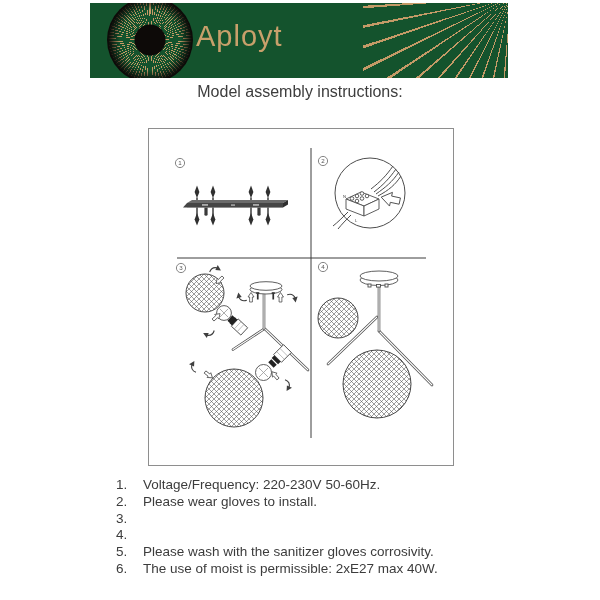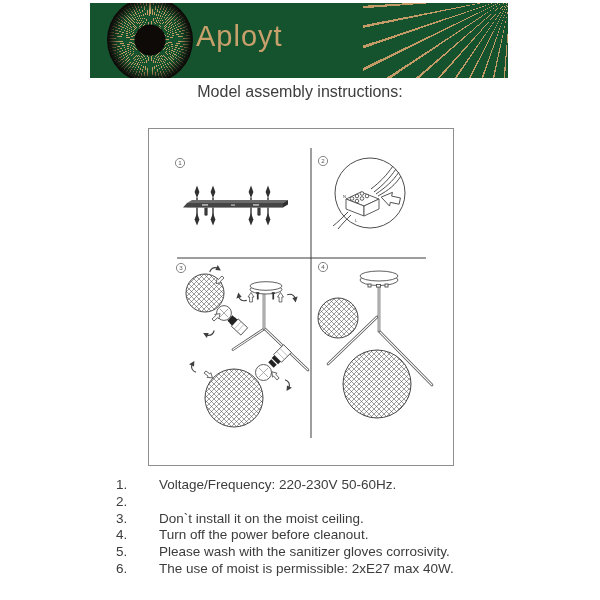--- a/index.html
+++ b/index.html
@@ -46,21 +46,21 @@
   .ha{fill:#ffffff;stroke:#4d4d4d;stroke-width:0.8;}
   .stepc{fill:none;stroke:#787878;stroke-width:0.9;}
   .stepn{fill:#555555;font-size:6.2px;text-anchor:middle;font-family:"Liberation Sans",sans-serif;}
   .wlabel{fill:#444444;font-size:4.2px;font-family:"Liberation Sans",sans-serif;}
   
   .instructions{
     position:absolute;left:116px;top:477px;color:#3c3c3c;font-size:13.5px;
   }
   .inst-row{display:flex;line-height:16.8px;}
   .inst-num{width:20px;flex:0 0 20px;}
-  .inst-text{padding-left:7px;margin-left:16px;}
+  .inst-text{padding-left:7px;}
 </style>
 </head>
 <body>
 
 <div class="banner">
   <div class="sunburst"></div>
   <div class="brand">Aployt</div>
   <div class="corner-rays"></div>
 </div>
 
@@ -257,28 +257,27 @@
 </svg>
 </div>
 
 <div class="instructions">
   <div class="inst-row">
     <span class="inst-num">1.</span>
     <span class="inst-text">Voltage/Frequency: 220-230V 50-60Hz.</span>
   </div>
   <div class="inst-row">
     <span class="inst-num">2.</span>
+    <span class="inst-text">Please wear gloves to install.</span>
   </div>
   <div class="inst-row">
     <span class="inst-num">3.</span>
-    <span class="inst-text">Don`t install it on the moist ceiling.</span>
   </div>
   <div class="inst-row">
     <span class="inst-num">4.</span>
-    <span class="inst-text">Turn off the power before cleanout.</span>
   </div>
   <div class="inst-row">
     <span class="inst-num">5.</span>
     <span class="inst-text">Please wash with the sanitizer gloves corrosivity.</span>
   </div>
   <div class="inst-row">
     <span class="inst-num">6.</span>
     <span class="inst-text">The use of moist is permissible: 2xE27 max 40W.</span>
   </div>
 </div>

